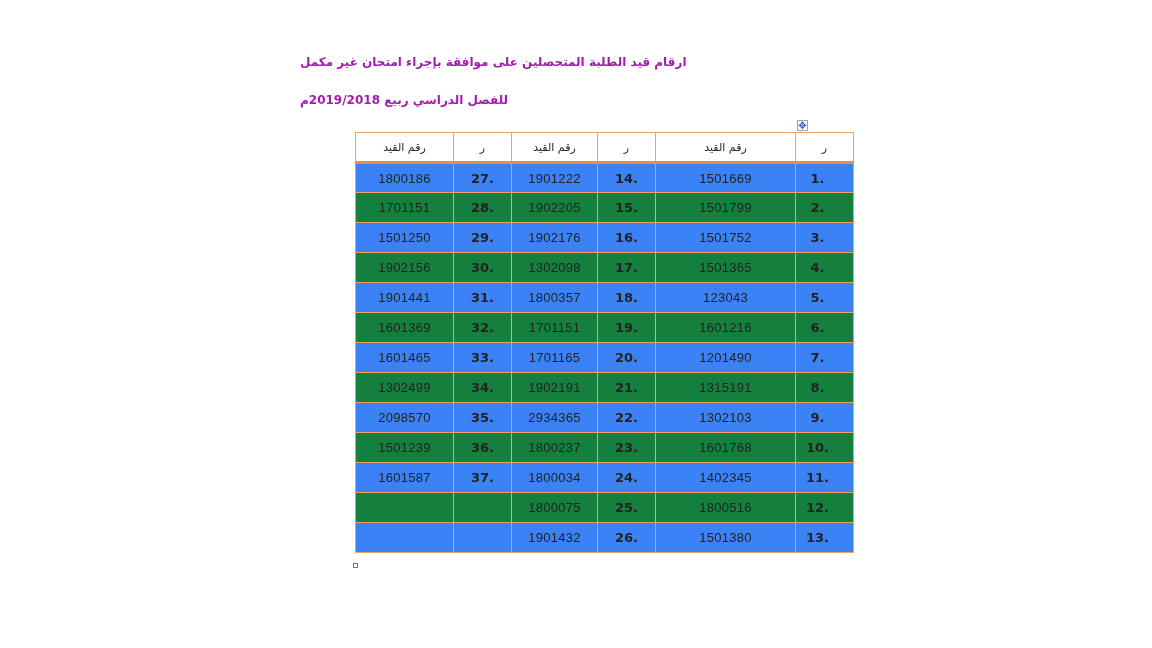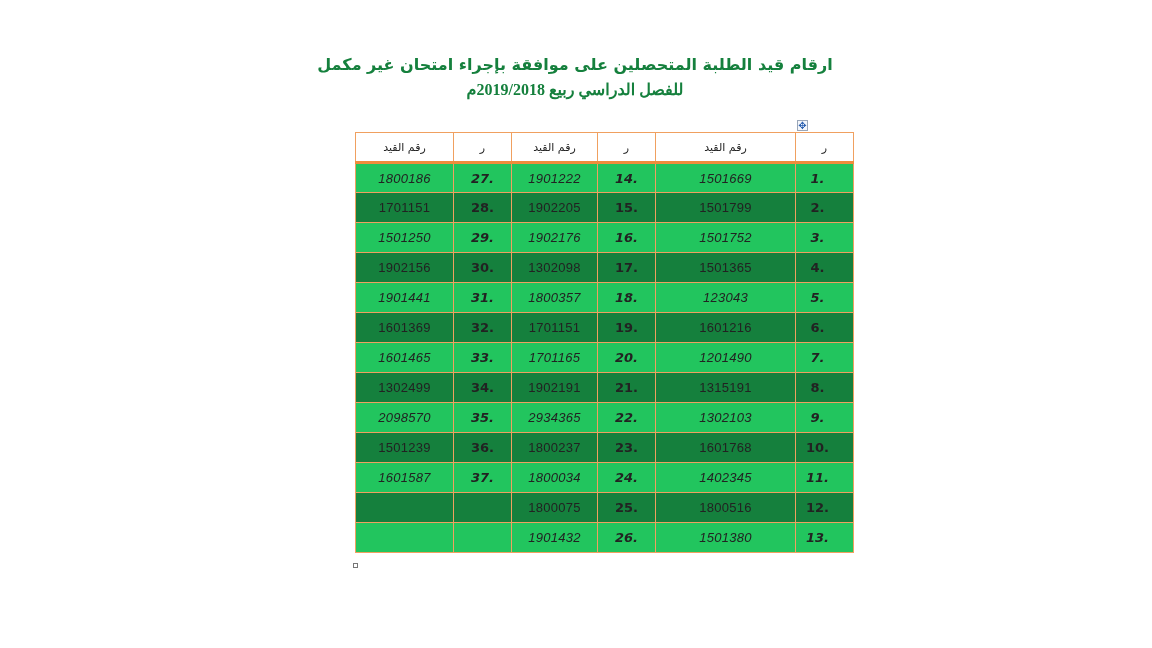--- a/index.html
+++ b/index.html
@@ -1,22 +1,22 @@
 <!DOCTYPE html>
 <html><head>
 <meta charset="utf-8">
 <style>
   html, body { margin:0; padding:0; background:#ffffff; }
   body { width:1152px; height:648px; position:relative; overflow:hidden; font-family:"DejaVu Sans", sans-serif; }
   .title {
-    position:absolute; left:300px; width:550px; text-align:center; direction:rtl;
-    font-family:"DejaVu Sans", sans-serif; font-weight:bold; font-size:16px; color:#15803d;
+    position:absolute; left:300px; width:550px; text-align:left; direction:rtl;
+    font-family:"DejaVu Sans", sans-serif; font-weight:bold; font-size:12px; color:#a21caf;
   }
   #title1 { top:55px; }
-  #title2 { top:80px;font-family:Liberation Serif, serif; }
+  #title2 { top:93px; }
   .move-handle {
     position:absolute; left:797px; top:120px; width:11px; height:11px;
     border:1px solid #9aa6b8; background:#f3f6fb; box-sizing:border-box;
     display:flex; align-items:center; justify-content:center;
     font-size:10px; color:#2a5fb0; line-height:1;
   }
   .resize-handle {
     position:absolute; left:353px; top:563px; width:5px; height:5px;
     border:1px solid #777; background:#fff; box-sizing:border-box;
   }
@@ -25,21 +25,21 @@
     border-collapse:collapse; direction:rtl; table-layout:fixed;
   }
   table.grid td, table.grid th {
     border:1px solid #f0a060; height:30px; padding:0; box-sizing:border-box;
     font-size:13px; color:#222; text-align:center; vertical-align:middle;
   }
   table.grid thead th {
     font-weight:normal; font-size:11px; height:30px; border-bottom:3px solid #f08c3c;
     color:#222;
   }
-  table.grid tbody tr.odd td { background:#22c55e;font-style:italic; }
+  table.grid tbody tr.odd td { background:#3b82f6; }
   table.grid tbody tr.even td { background:#15803d; }
   td.num { font-weight:bold; font-family:"DejaVu Sans", sans-serif;margin-top:28px; }
   td.num1 { text-align:right; padding-right:14px !important; }
   td.id { font-family:"Liberation Sans", sans-serif; font-size:14px; letter-spacing:0.3px; }
   col.c-n1 { width:58px; } col.c-id1 { width:140px; }
   col.c-n2 { width:58px; } col.c-id2 { width:86px; }
   col.c-n3 { width:58px; } col.c-id3 { width:98px; }
 </style>
 </head>
 <body>

